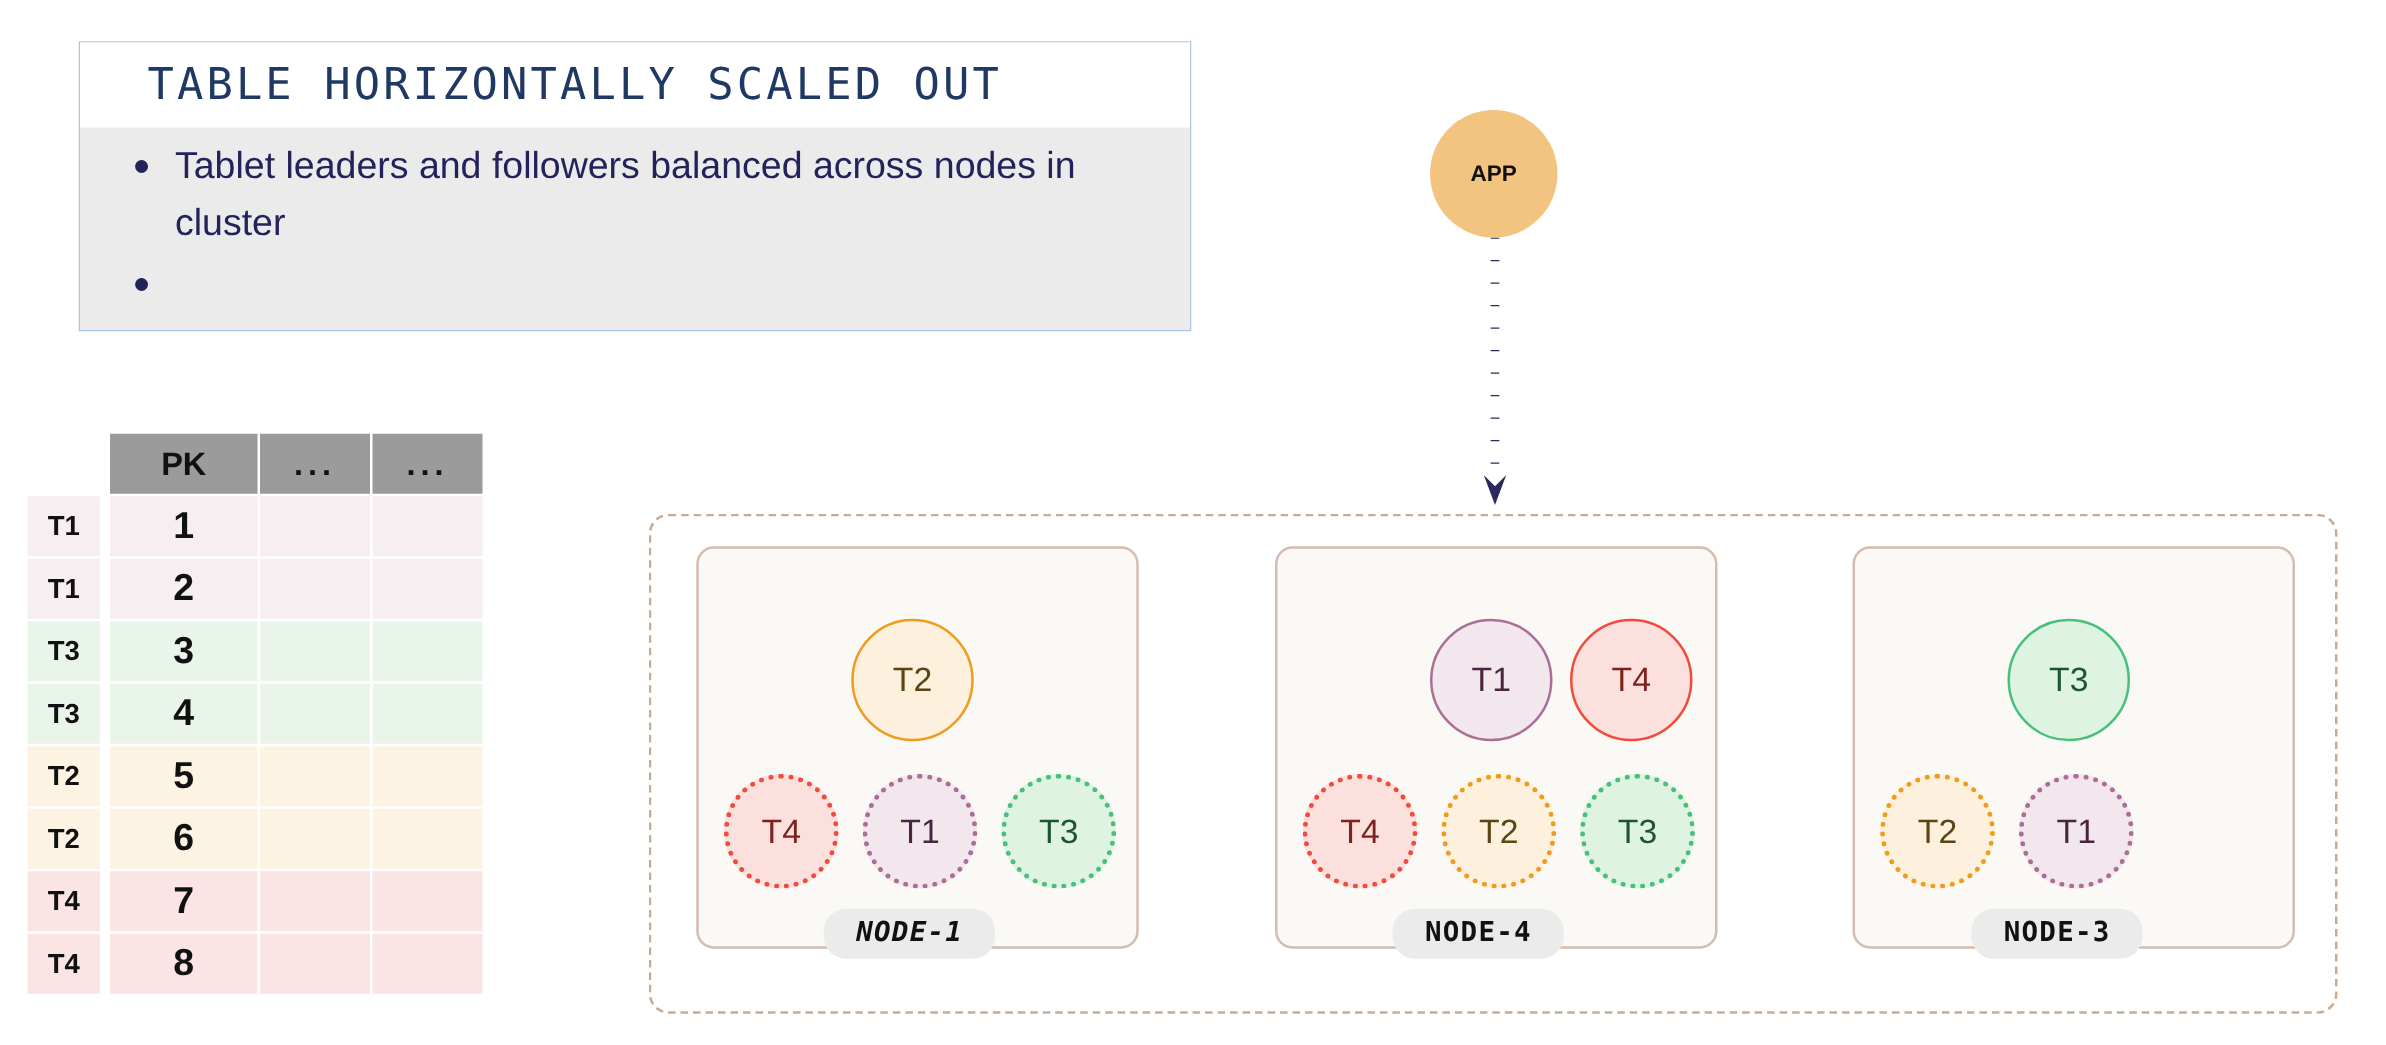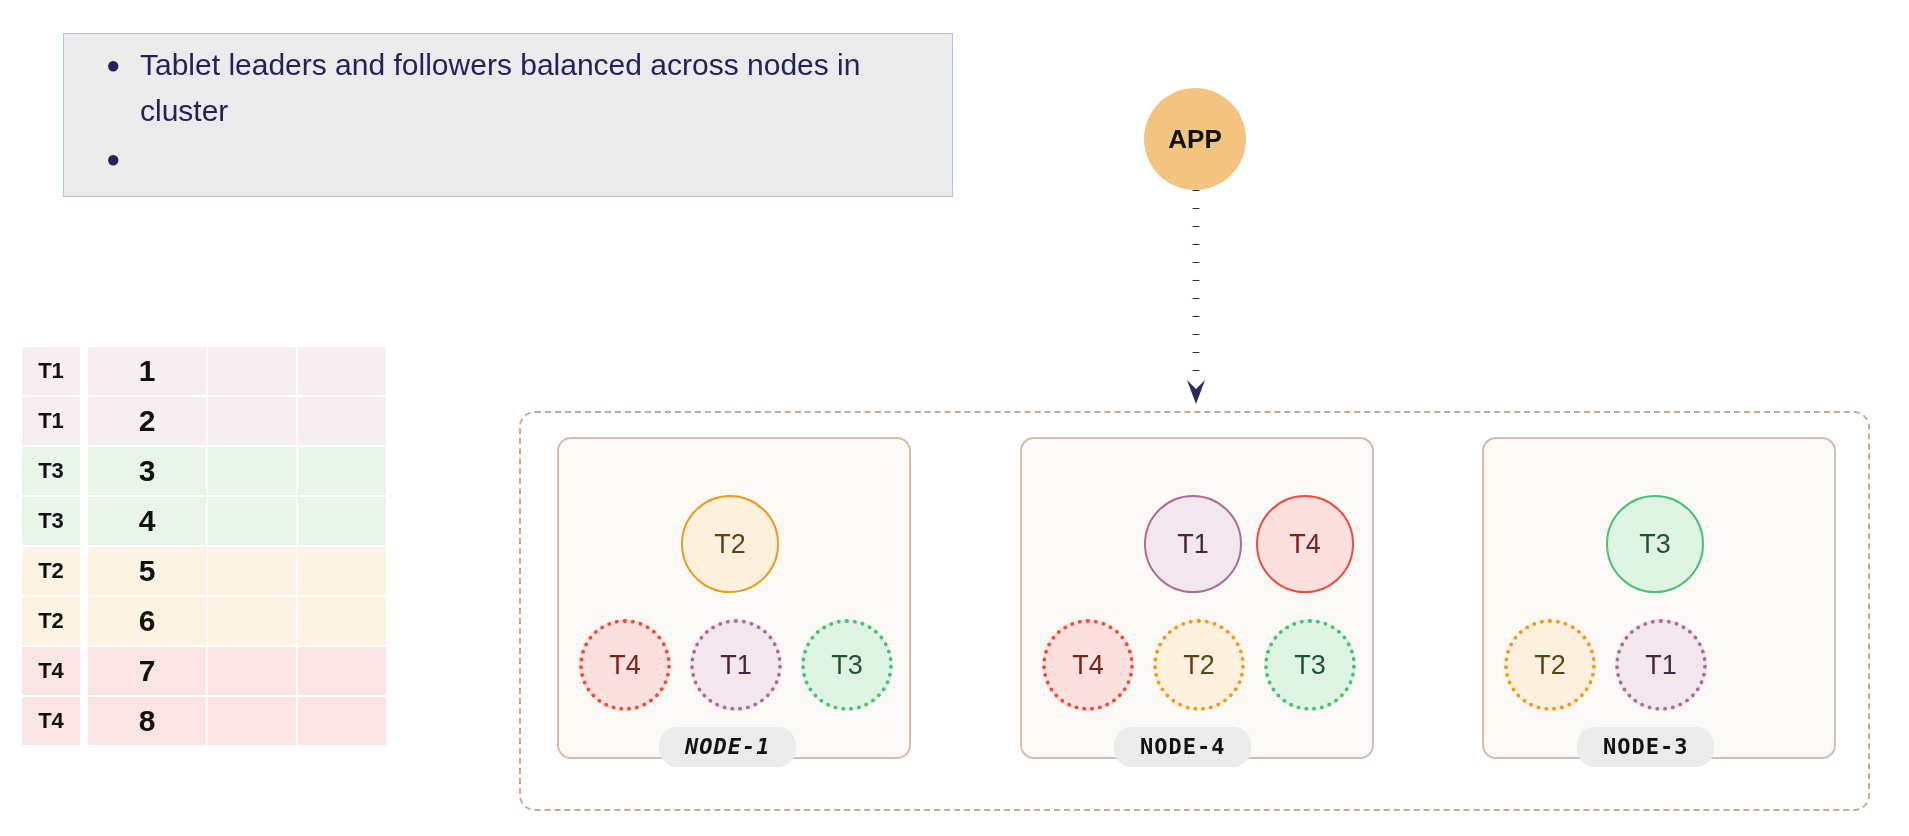--- a/index.html
+++ b/index.html
@@ -112,21 +112,21 @@
     position: absolute;
     left: 1144px;
     top: 88px;
     width: 102px;
     height: 102px;
     border-radius: 50%;
     background: #f3c480;
     display: flex;
     align-items: center;
     justify-content: center;
-    font-size: 26px;
+    font-size: 18px;
     font-weight: bold;
     color: #101010;
   }
   #app-arrow {
     position: absolute;
     left: 1185px;
     top: 190px;
     width: 22px;
     height: 220px;
   }
@@ -182,34 +182,42 @@
     font-size: 27px;
     box-sizing: border-box;
   }
   .tablet.leader { border-style: solid; border-width: 2px; }
   .tablet.follower { border-style: dotted; border-width: 4px; }
 </style>
 </head>
 <body>
 
 <div id="callout">
+  <div id="callout-title">TABLE HORIZONTALLY SCALED OUT</div>
   <div id="callout-body">
     <div class="bullet-row">
       <span class="bullet-dot">●</span>
       <span class="bullet-text">Tablet leaders and followers balanced across nodes in cluster</span>
     </div>
     <div class="bullet-row">
       <span class="bullet-dot">●</span>
     </div>
   </div>
 </div>
 
 <div id="table-wrap">
   <table id="table">
     <tbody id="table-body">
+        <tr>
+          <td class="tag-cell blank"></td>
+          <td class="spacer-col"></td>
+          <td class="hdr" style="background: rgb(155, 155, 155); width: 118px;">PK</td>
+          <td class="hdr dots" style="background: rgb(155, 155, 155); width: 88px;">...</td>
+          <td class="hdr dots" style="background: rgb(155, 155, 155); width: 88px;">...</td>
+        </tr>
         <tr>
           <td class="tag-cell" style="background: rgb(246, 238, 241);">T1</td>
           <td class="spacer-col"></td>
           <td class="pk-cell" style="background: rgb(246, 238, 241);">1</td>
           <td class="data-cell" style="background: rgb(246, 238, 241);"></td>
           <td class="data-cell" style="background: rgb(246, 238, 241);"></td>
         </tr>
         <tr>
           <td class="tag-cell" style="background: rgb(246, 238, 241);">T1</td>
           <td class="spacer-col"></td>

